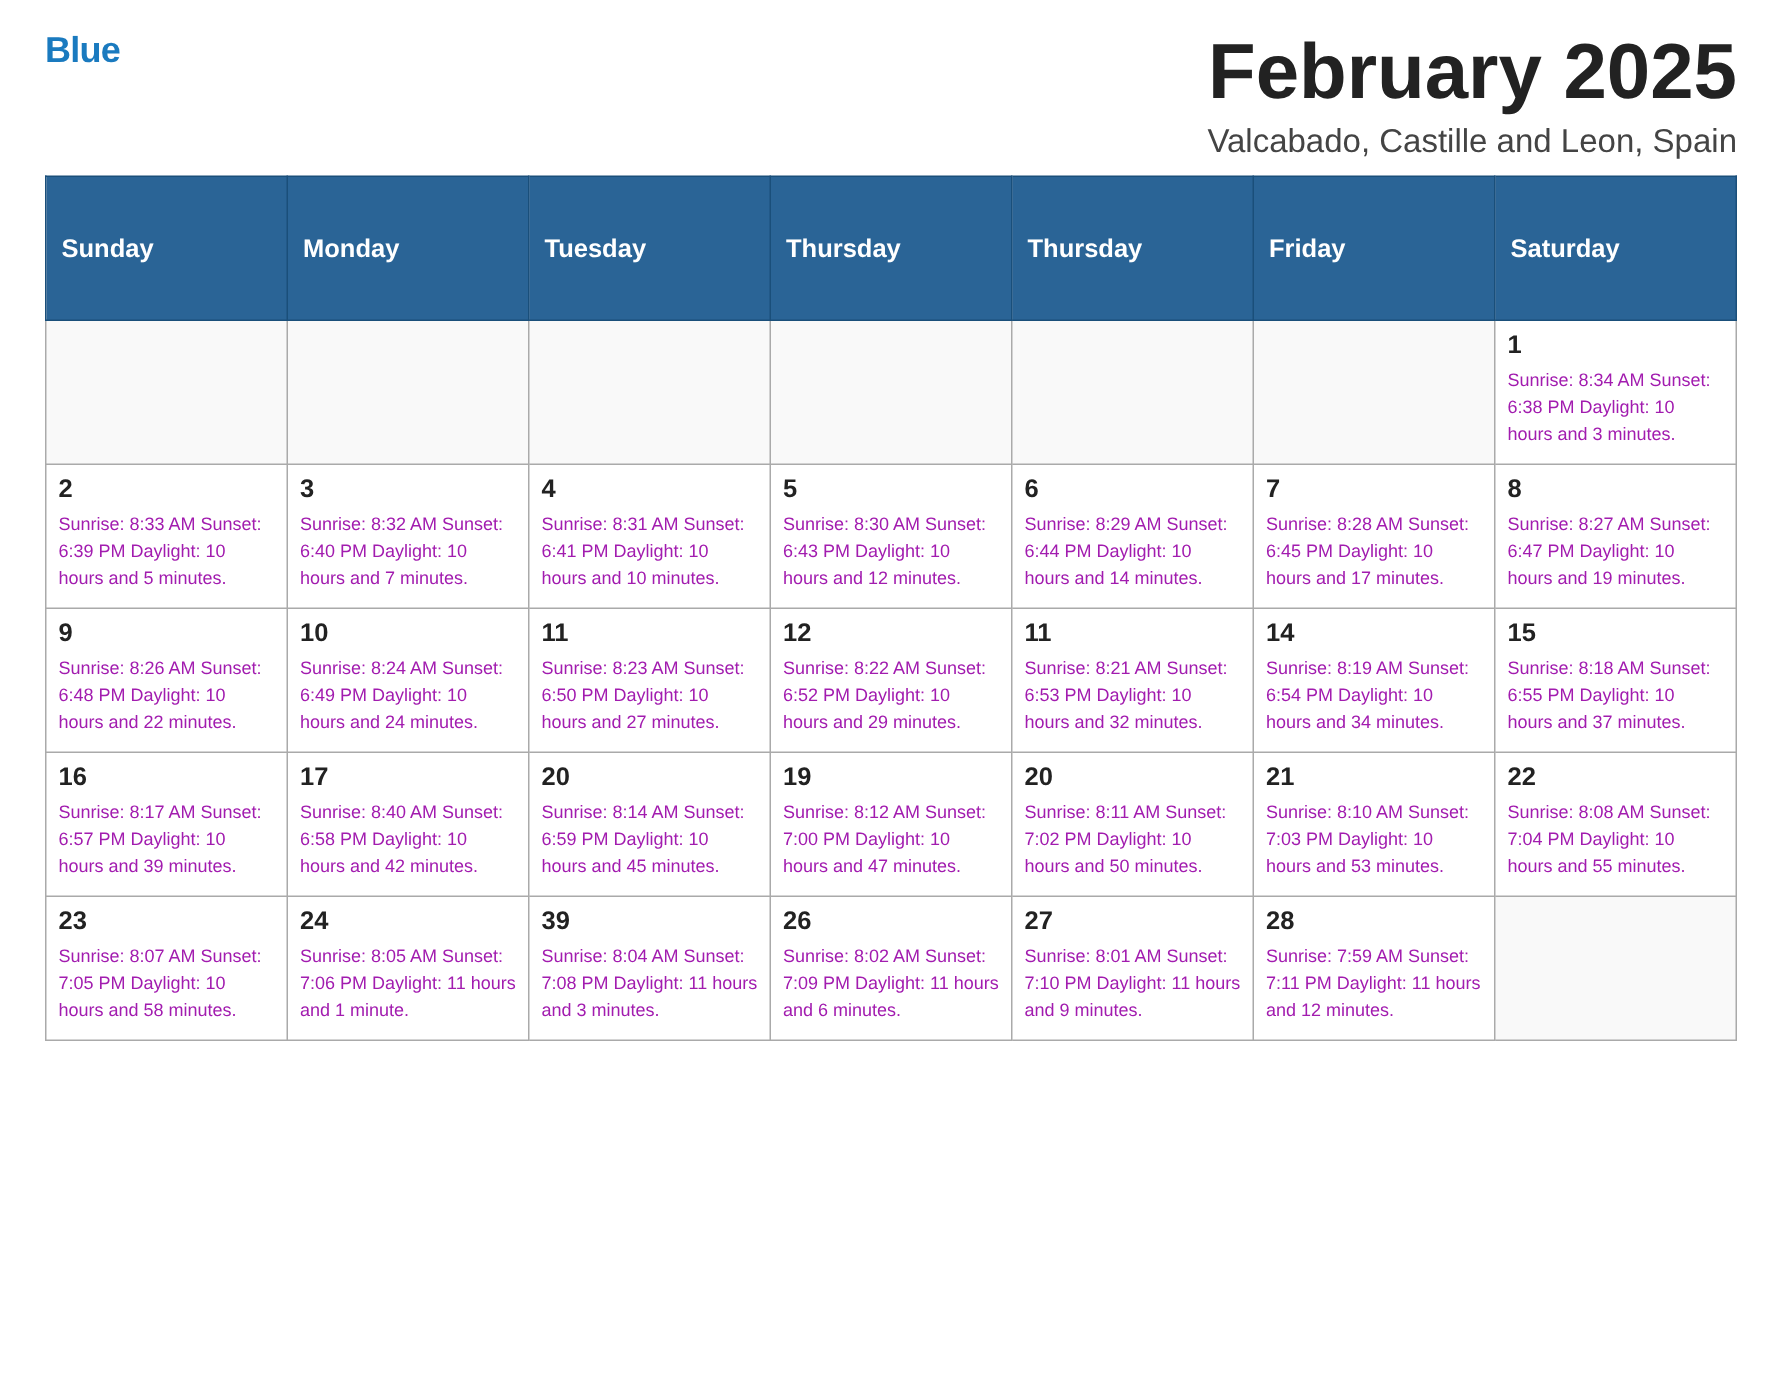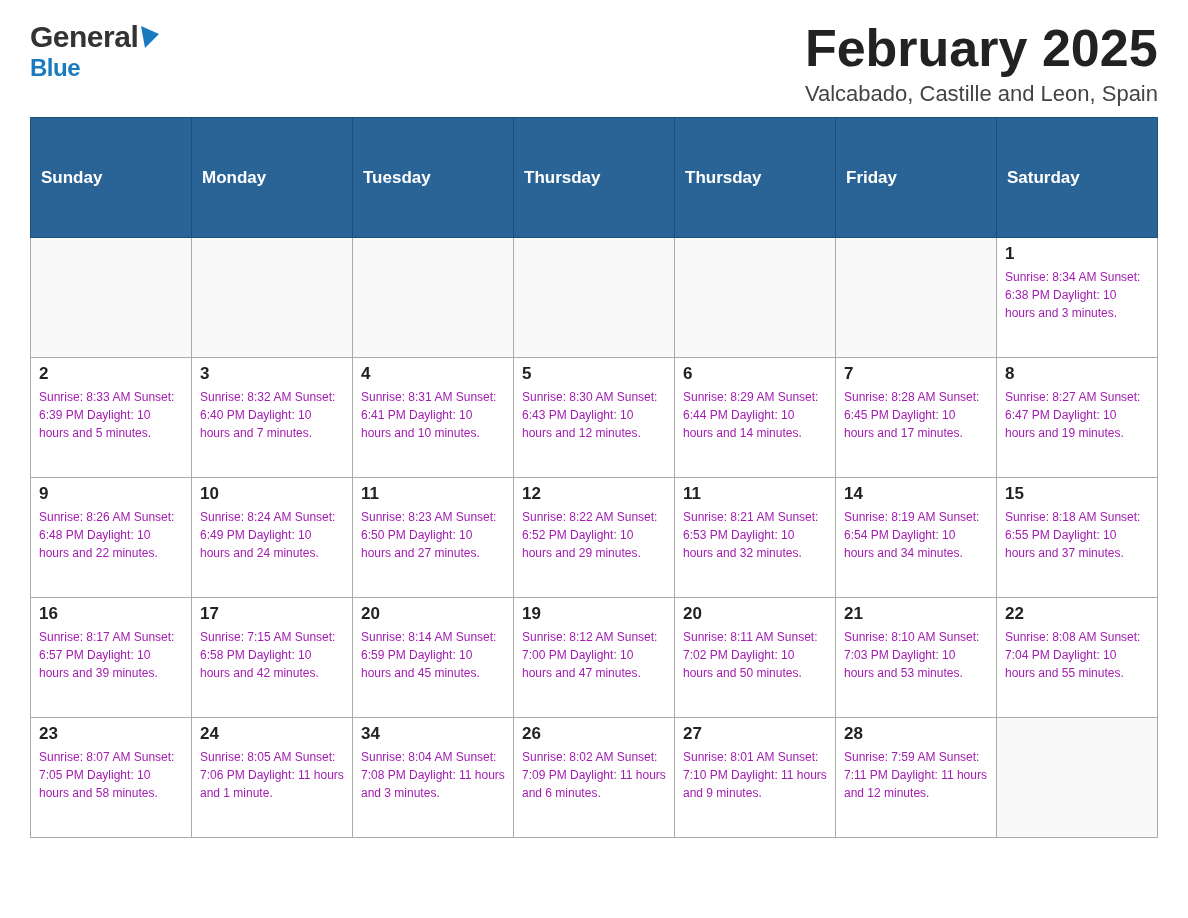--- a/index.html
+++ b/index.html
@@ -15,20 +15,21 @@
       justify-content: space-between;
       align-items: flex-start;
       margin-bottom: 10px;
     }
     .logo {
       display: flex;
       flex-direction: column;
       align-items: flex-start;
     }
     .title-block {
+      text-align: right;
     }
     .calendar-title {
       font-size: 52px;
       font-weight: bold;
       color: #222;
       line-height: 1.1;
     }
     .calendar-subtitle {
       font-size: 22px;
       color: #444;
@@ -67,21 +68,21 @@
       color: #222;
       display: block;
       margin-bottom: 4px;
     }
     .day-info {
       font-size: 12px;
       color: #a21caf;
       line-height: 1.5;
     }
     .calendar tr {
-      height: 120px;
+      height: 96px;
     }
     .logo-row {
       display: flex;
       align-items: center;
     }
     .logo-text-general {
       font-size: 30px;
       font-weight: bold;
       color: #333;
       letter-spacing: -0.5px;
@@ -95,28 +96,20 @@
       font-weight: bold;
       color: #1a7abf;
       letter-spacing: -0.5px;
     }
   </style>
 </head>
 <body>
 
 <div class="header">
   <div class="logo">
-    <div class="logo-row">
-      <span class="logo-text-general">General</span>
-      <span class="logo-icon">
-        <svg width="18" height="22" viewBox="0 0 18 22" style="vertical-align:middle;margin-left:2px;">
-          <polygon points="0,0 18,8 4,22" fill="#1a7abf"></polygon>
-        </svg>
-      </span>
-    </div>
     <div>
       <span class="logo-text-blue">Blue</span>
     </div>
   </div>
   <div class="title-block">
     <div class="calendar-title">February 2025</div>
     <div class="calendar-subtitle">Valcabado, Castille and Leon, Spain</div>
   </div>
 </div>
 
@@ -237,21 +230,21 @@
       </tr>
       <tr>
         <td>
           <span class="day-number">16</span>
           <div class="day-info">Sunrise: 8:17 AM
 Sunset: 6:57 PM
 Daylight: 10 hours and 39 minutes.</div>
         </td>
         <td>
           <span class="day-number">17</span>
-          <div class="day-info">Sunrise: 7:15 AM
+          <div class="day-info">Sunrise: 8:40 AM
 Sunset: 6:58 PM
 Daylight: 10 hours and 42 minutes.</div>
         </td>
         <td>
           <span class="day-number">20</span>
           <div class="day-info">Sunrise: 8:14 AM
 Sunset: 6:59 PM
 Daylight: 10 hours and 45 minutes.</div>
         </td>
         <td>
@@ -286,21 +279,21 @@
 Sunset: 7:05 PM
 Daylight: 10 hours and 58 minutes.</div>
         </td>
         <td>
           <span class="day-number">24</span>
           <div class="day-info">Sunrise: 8:05 AM
 Sunset: 7:06 PM
 Daylight: 11 hours and 1 minute.</div>
         </td>
         <td>
-          <span class="day-number">34</span>
+          <span class="day-number">39</span>
           <div class="day-info">Sunrise: 8:04 AM
 Sunset: 7:08 PM
 Daylight: 11 hours and 3 minutes.</div>
         </td>
         <td>
           <span class="day-number">26</span>
           <div class="day-info">Sunrise: 8:02 AM
 Sunset: 7:09 PM
 Daylight: 11 hours and 6 minutes.</div>
         </td>

